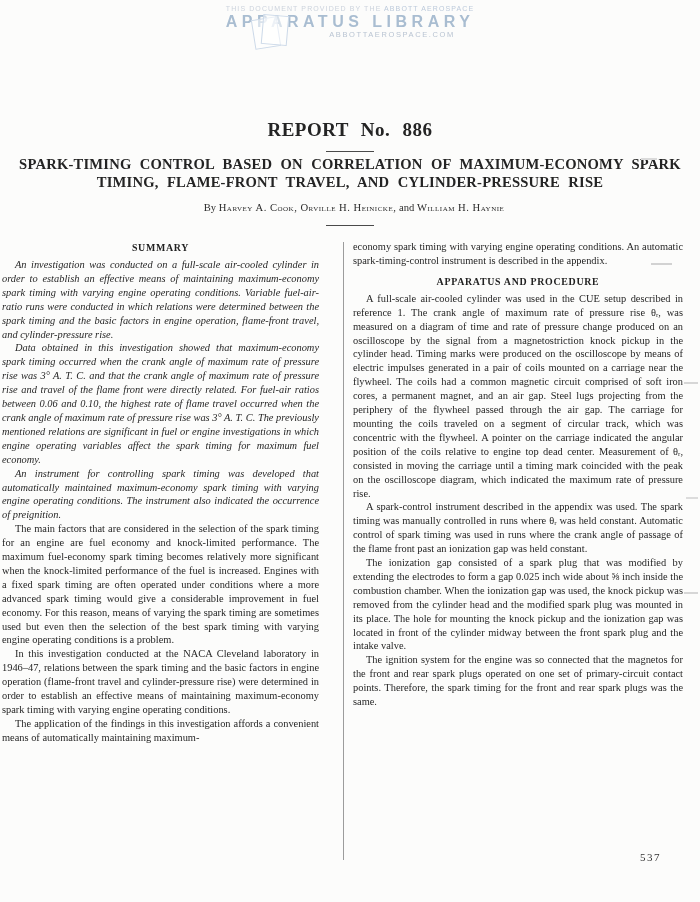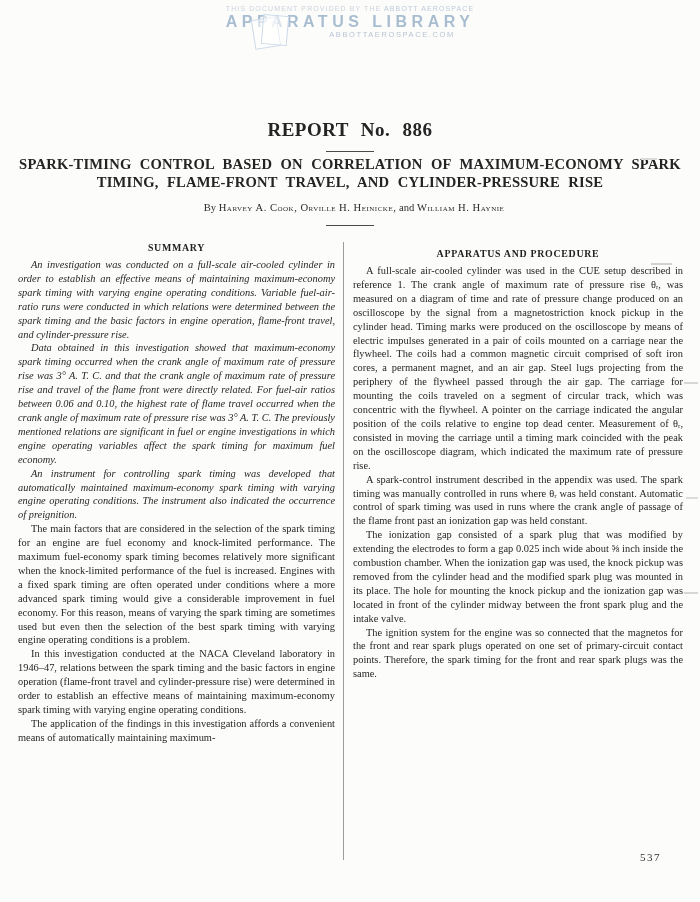--- a/index.html
+++ b/index.html
@@ -50,21 +50,21 @@
     line-height:17.6px; word-spacing:4.5px; letter-spacing:0.2px;
   }
   .byline {
     position:absolute; top:202px; left:4px; width:100%;
     text-align:center; font-size:10.6px; color:#2b2b2b;
   }
   .byline .sc { font-variant:small-caps; letter-spacing:0.5px; }
 
   
   .col { position:absolute; top:240px; }
-  .col-left  { left:18px;  width:317px; }
+  .col-left  { left:2px;  width:317px; }
   .col-right { left:353px; width:330px; }
   .col-divider {
     position:absolute; left:343px; top:242px;
     width:1px; height:618px; background:#9c9c9c;
   }
   h2.section {
     text-align:center; font-size:9.9px; font-weight:bold;
     letter-spacing:0.7px; margin:8px 0 5px; color:#222;
   }
   h2.first { margin-top:2px; }
@@ -127,20 +127,21 @@
     <p class="italic">Data obtained in this investigation showed that maximum-economy spark timing occurred when the crank angle of maximum rate of pressure rise was 3° A. T. C. and that the crank angle of maximum rate of pressure rise and travel of the flame front were directly related.  For fuel-air ratios between 0.06 and 0.10, the highest rate of flame travel occurred when the crank angle of maximum rate of pressure rise was 3° A. T. C.  The previously mentioned relations are significant in fuel or engine investigations in which engine operating variables affect the spark timing for maximum fuel economy.</p>
     <p class="italic">An instrument for controlling spark timing was developed that automatically maintained maximum-economy spark timing with varying engine operating conditions.  The instrument also indicated the occurrence of preignition.</p>
     <p>The main factors that are considered in the selection of the spark timing for an engine are fuel economy and knock-limited performance.  The maximum fuel-economy spark timing becomes relatively more significant when the knock-limited performance of the fuel is increased.  Engines with a fixed spark timing are often operated under conditions where a more advanced spark timing would give a considerable improvement in fuel economy.  For this reason, means of varying the spark timing are sometimes used but even then the selection of the best spark timing with varying engine operating conditions is a problem.</p>
     <p>In this investigation conducted at the NACA Cleveland laboratory in 1946–47, relations between the spark timing and the basic factors in engine operation (flame-front travel and cylinder-pressure rise) were determined in order to establish an effective means of maintaining maximum-economy spark timing with varying engine operating conditions.</p>
     <p>The application of the findings in this investigation affords a convenient means of automatically maintaining maximum-</p>
   </div>
 
   <div class="col-divider"></div>
 
   <div class="col col-right">
+    <p class="noindent">economy spark timing with varying engine operating conditions.  An automatic spark-timing-control instrument is described in the appendix.</p>
     <h2 class="section">APPARATUS AND PROCEDURE</h2>
     <p>A full-scale air-cooled cylinder was used in the CUE setup described in reference 1.  The crank angle of maximum rate of pressure rise θᵣ, was measured on a diagram of time and rate of pressure change produced on an oscilloscope by the signal from a magnetostriction knock pickup in the cylinder head.  Timing marks were produced on the oscilloscope by means of electric impulses generated in a pair of coils mounted on a carriage near the flywheel.  The coils had a common magnetic circuit comprised of soft iron cores, a permanent magnet, and an air gap.  Steel lugs projecting from the periphery of the flywheel passed through the air gap.  The carriage for mounting the coils traveled on a segment of circular track, which was concentric with the flywheel.  A pointer on the carriage indicated the angular position of the coils relative to engine top dead center.  Measurement of θᵣ, consisted in moving the carriage until a timing mark coincided with the peak on the oscilloscope diagram, which indicated the maximum rate of pressure rise.</p>
     <p>A spark-control instrument described in the appendix was used.  The spark timing was manually controlled in runs where θᵣ was held constant.  Automatic control of spark timing was used in runs where the crank angle of passage of the flame front past an ionization gap was held constant.</p>
     <p>The ionization gap consisted of a spark plug that was modified by extending the electrodes to form a gap 0.025 inch wide about ⅝ inch inside the combustion chamber.  When the ionization gap was used, the knock pickup was removed from the cylinder head and the modified spark plug was mounted in its place.  The hole for mounting the knock pickup and the ionization gap was located in front of the cylinder midway between the front spark plug and the intake valve.</p>
     <p>The ignition system for the engine was so connected that the magnetos for the front and rear spark plugs operated on one set of primary-circuit contact points.  Therefore, the spark timing for the front and rear spark plugs was the same.</p>
   </div>
 
   <div class="page-number">537</div>
 
   <div class="artifact a1"></div>

